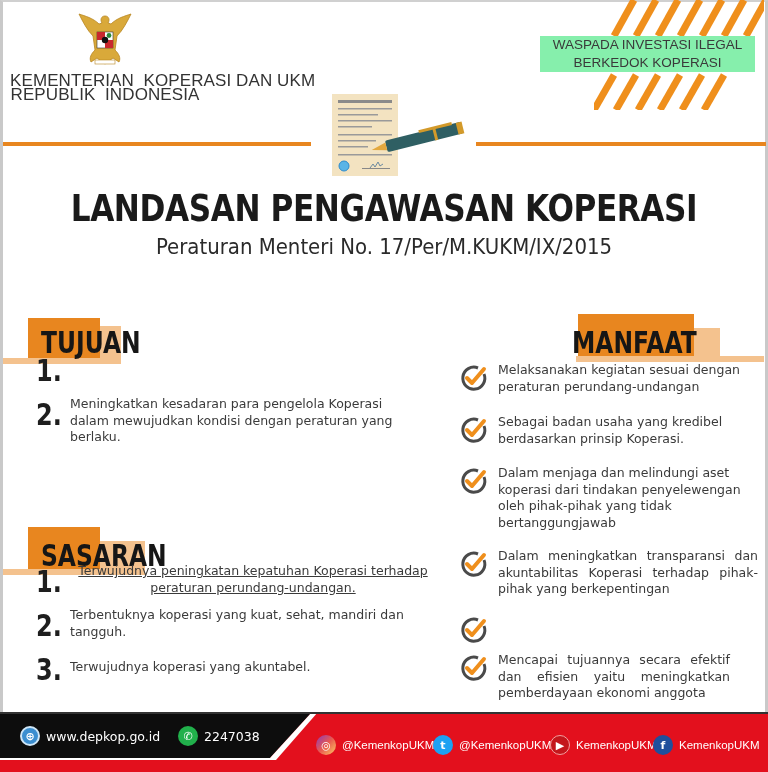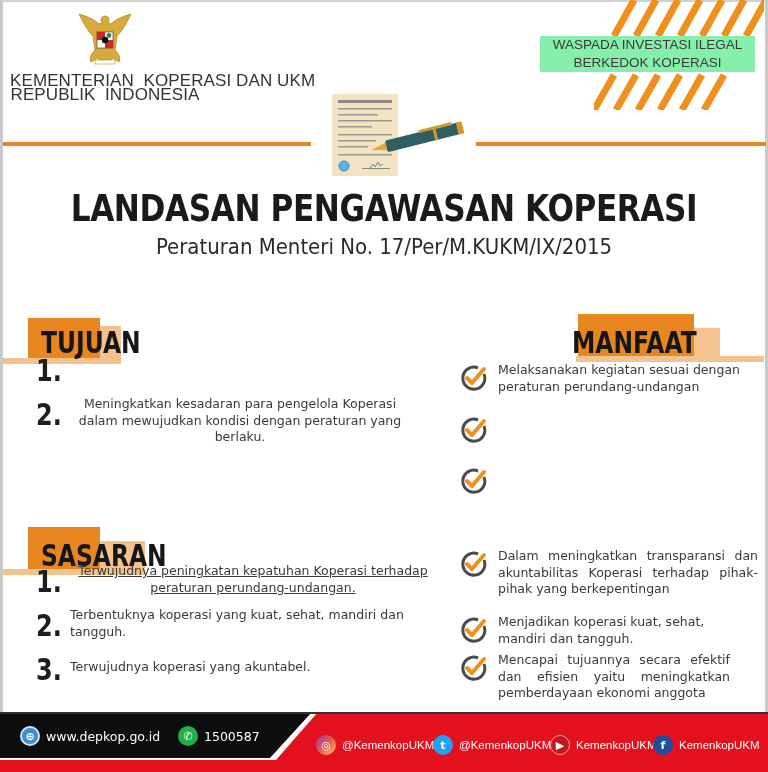--- a/index.html
+++ b/index.html
@@ -122,21 +122,21 @@
   <div class="block-light" style="left:0; top:40px; width:118px; height:6px;"></div>
   <div class="block-light" style="left:97px; top:8px; width:21px; height:34px;"></div>
   <div class="label" style="left:38px; top:8px;">TUJUAN</div>
 </div>
 <div class="numlist" style="top:352px;">
   <div class="num-item" style="margin-bottom:10px;">
     <div class="num" style="margin-top:4px;">1.</div>
   </div>
   <div class="num-item">
     <div class="num" style="margin-top:4px;">2.</div>
-    <div class="txt" style="width:340px; text-align:center;">Meningkatkan kesadaran para pengelola Koperasi dalam mewujudkan kondisi dengan peraturan yang berlaku.</div>
+    <div class="txt" style="width:340px; text-align:left;">Meningkatkan kesadaran para pengelola Koperasi dalam mewujudkan kondisi dengan peraturan yang berlaku.</div>
   </div>
 </div>
 
 <div class="sec-head" style="left:3px; top:503px; width:160px;">
   <div class="block-dark" style="left:25px; top:0; width:72px; height:42px;"></div>
   <div class="block-light" style="left:0; top:42px; width:142px; height:6px;"></div>
   <div class="block-light" style="left:97px; top:14px; width:45px; height:30px;"></div>
   <div class="label" style="left:38px; top:12px;">SASARAN</div>
 </div>
 <div class="numlist" style="top:563px;">
@@ -167,40 +167,41 @@
         <path d="M26 12 A11 11 0 1 1 20 6" fill="none" stroke="#4a4a4a" stroke-width="3"></path>
         <path d="M9 16 L14 21 L26 7" fill="none" stroke="#ef8f1c" stroke-width="4" stroke-linecap="round" stroke-linejoin="round"></path>
       </svg>
     <div class="txt" style="width:262px;">Melaksanakan kegiatan sesuai dengan peraturan perundang-undangan</div>
   </div>
   <div class="chk-item" style="top:414px;">
     <svg class="ic" viewBox="0 0 32 32">
         <path d="M26 12 A11 11 0 1 1 20 6" fill="none" stroke="#4a4a4a" stroke-width="3"></path>
         <path d="M9 16 L14 21 L26 7" fill="none" stroke="#ef8f1c" stroke-width="4" stroke-linecap="round" stroke-linejoin="round"></path>
       </svg>
+    <div class="txt" style="width:262px;">Sebagai badan usaha yang kredibel berdasarkan prinsip Koperasi.</div>
   </div>
   <div class="chk-item" style="top:465px;">
     <svg class="ic" viewBox="0 0 32 32">
         <path d="M26 12 A11 11 0 1 1 20 6" fill="none" stroke="#4a4a4a" stroke-width="3"></path>
         <path d="M9 16 L14 21 L26 7" fill="none" stroke="#ef8f1c" stroke-width="4" stroke-linecap="round" stroke-linejoin="round"></path>
       </svg>
+    <div class="txt" style="width:262px;">Dalam menjaga dan melindungi aset koperasi dari tindakan penyelewengan oleh pihak-pihak yang tidak bertanggungjawab</div>
   </div>
   <div class="chk-item" style="top:548px;">
     <svg class="ic" viewBox="0 0 32 32">
         <path d="M26 12 A11 11 0 1 1 20 6" fill="none" stroke="#4a4a4a" stroke-width="3"></path>
         <path d="M9 16 L14 21 L26 7" fill="none" stroke="#ef8f1c" stroke-width="4" stroke-linecap="round" stroke-linejoin="round"></path>
       </svg>
     <div class="txt" style="width:262px; text-align:justify;">Dalam meningkatkan transparansi dan akuntabilitas Koperasi terhadap pihak-pihak yang berkepentingan</div>
   </div>
   <div class="chk-item" style="top:614px;">
     <svg class="ic" viewBox="0 0 32 32">
         <path d="M26 12 A11 11 0 1 1 20 6" fill="none" stroke="#4a4a4a" stroke-width="3"></path>
         <path d="M9 16 L14 21 L26 7" fill="none" stroke="#ef8f1c" stroke-width="4" stroke-linecap="round" stroke-linejoin="round"></path>
       </svg>
-    <div class="txt" style="width:220px;">Menjadikan koperasi kuat, sehat, mandiri dan tangguh.</div>
   </div>
   <div class="chk-item" style="top:652px;">
     <svg class="ic" viewBox="0 0 32 32">
         <path d="M26 12 A11 11 0 1 1 20 6" fill="none" stroke="#4a4a4a" stroke-width="3"></path>
         <path d="M9 16 L14 21 L26 7" fill="none" stroke="#ef8f1c" stroke-width="4" stroke-linecap="round" stroke-linejoin="round"></path>
       </svg>
     <div class="txt" style="width:232px; text-align:justify;">Mencapai tujuannya secara efektif dan efisien yaitu meningkatkan pemberdayaan ekonomi anggota</div>
   </div>
 </div>
 
@@ -211,21 +212,21 @@
     <polygon points="312,0 318,0 276,48 0,48 0,46 270,46" fill="#ffffff"></polygon>
     <rect x="0" y="0" width="768" height="2" fill="#333"></rect>
   </svg>
 
   <div class="foot-item" style="left:20px; top:14px;">
     <span class="fi" style="background:#3b8ed0; border:2px solid #cfe6f7;">⊕</span>
     <span class="ft">www.depkop.go.id</span>
   </div>
   <div class="foot-item" style="left:178px; top:14px;">
     <span class="fi" style="background:#21b04b;">✆</span>
-    <span class="ft">1500587</span>
+    <span class="ft">2247038</span>
   </div>
 
   <div class="foot-item" style="left:316px; top:23px;">
     <span class="fi" style="background:linear-gradient(135deg,#8a3ab9,#e95950,#fccc63);">◎</span>
     <span class="fts">@KemenkopUKM</span>
   </div>
   <div class="foot-item" style="left:433px; top:23px;">
     <span class="fi" style="background:#1da1f2;">t</span>
     <span class="fts">@KemenkopUKM</span>
   </div>

